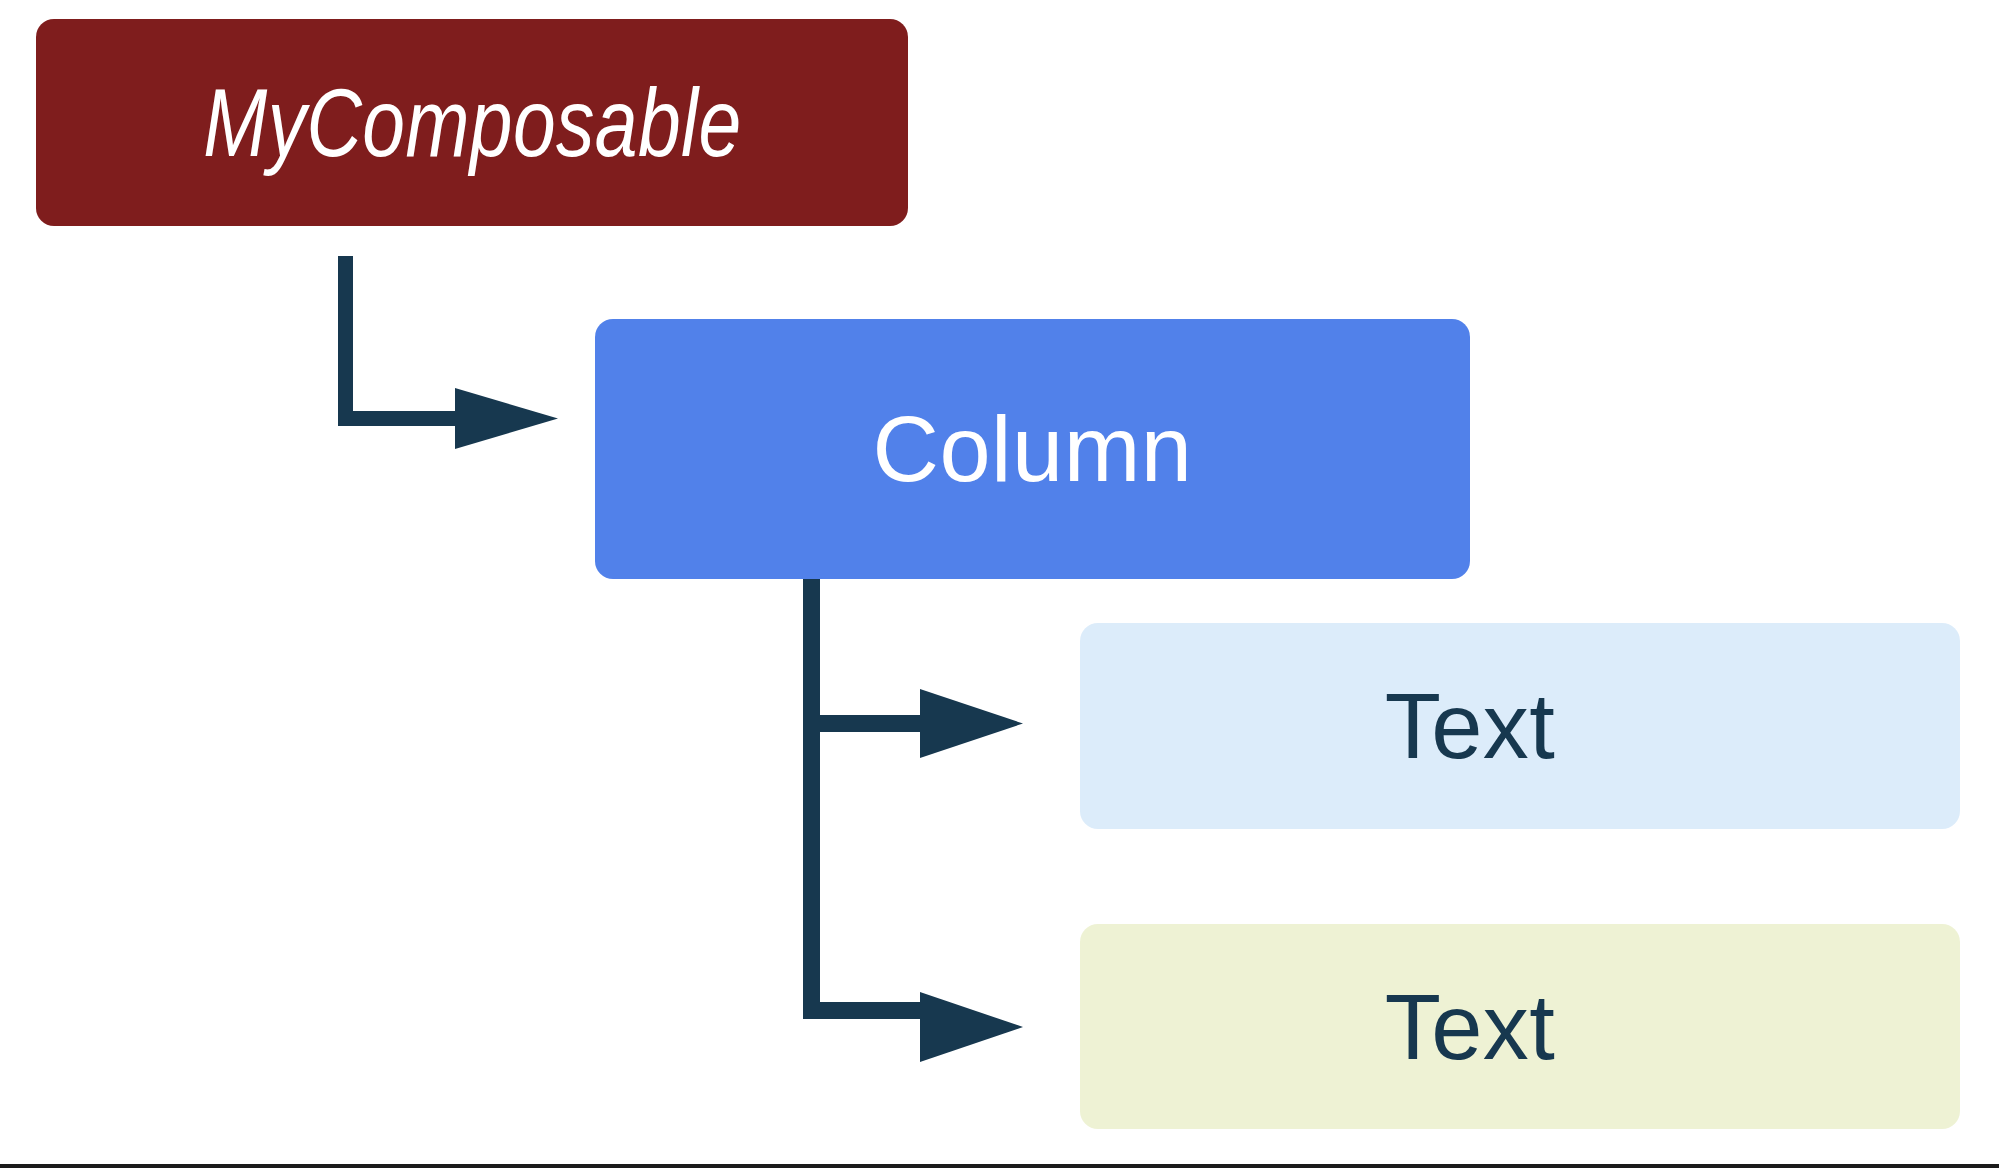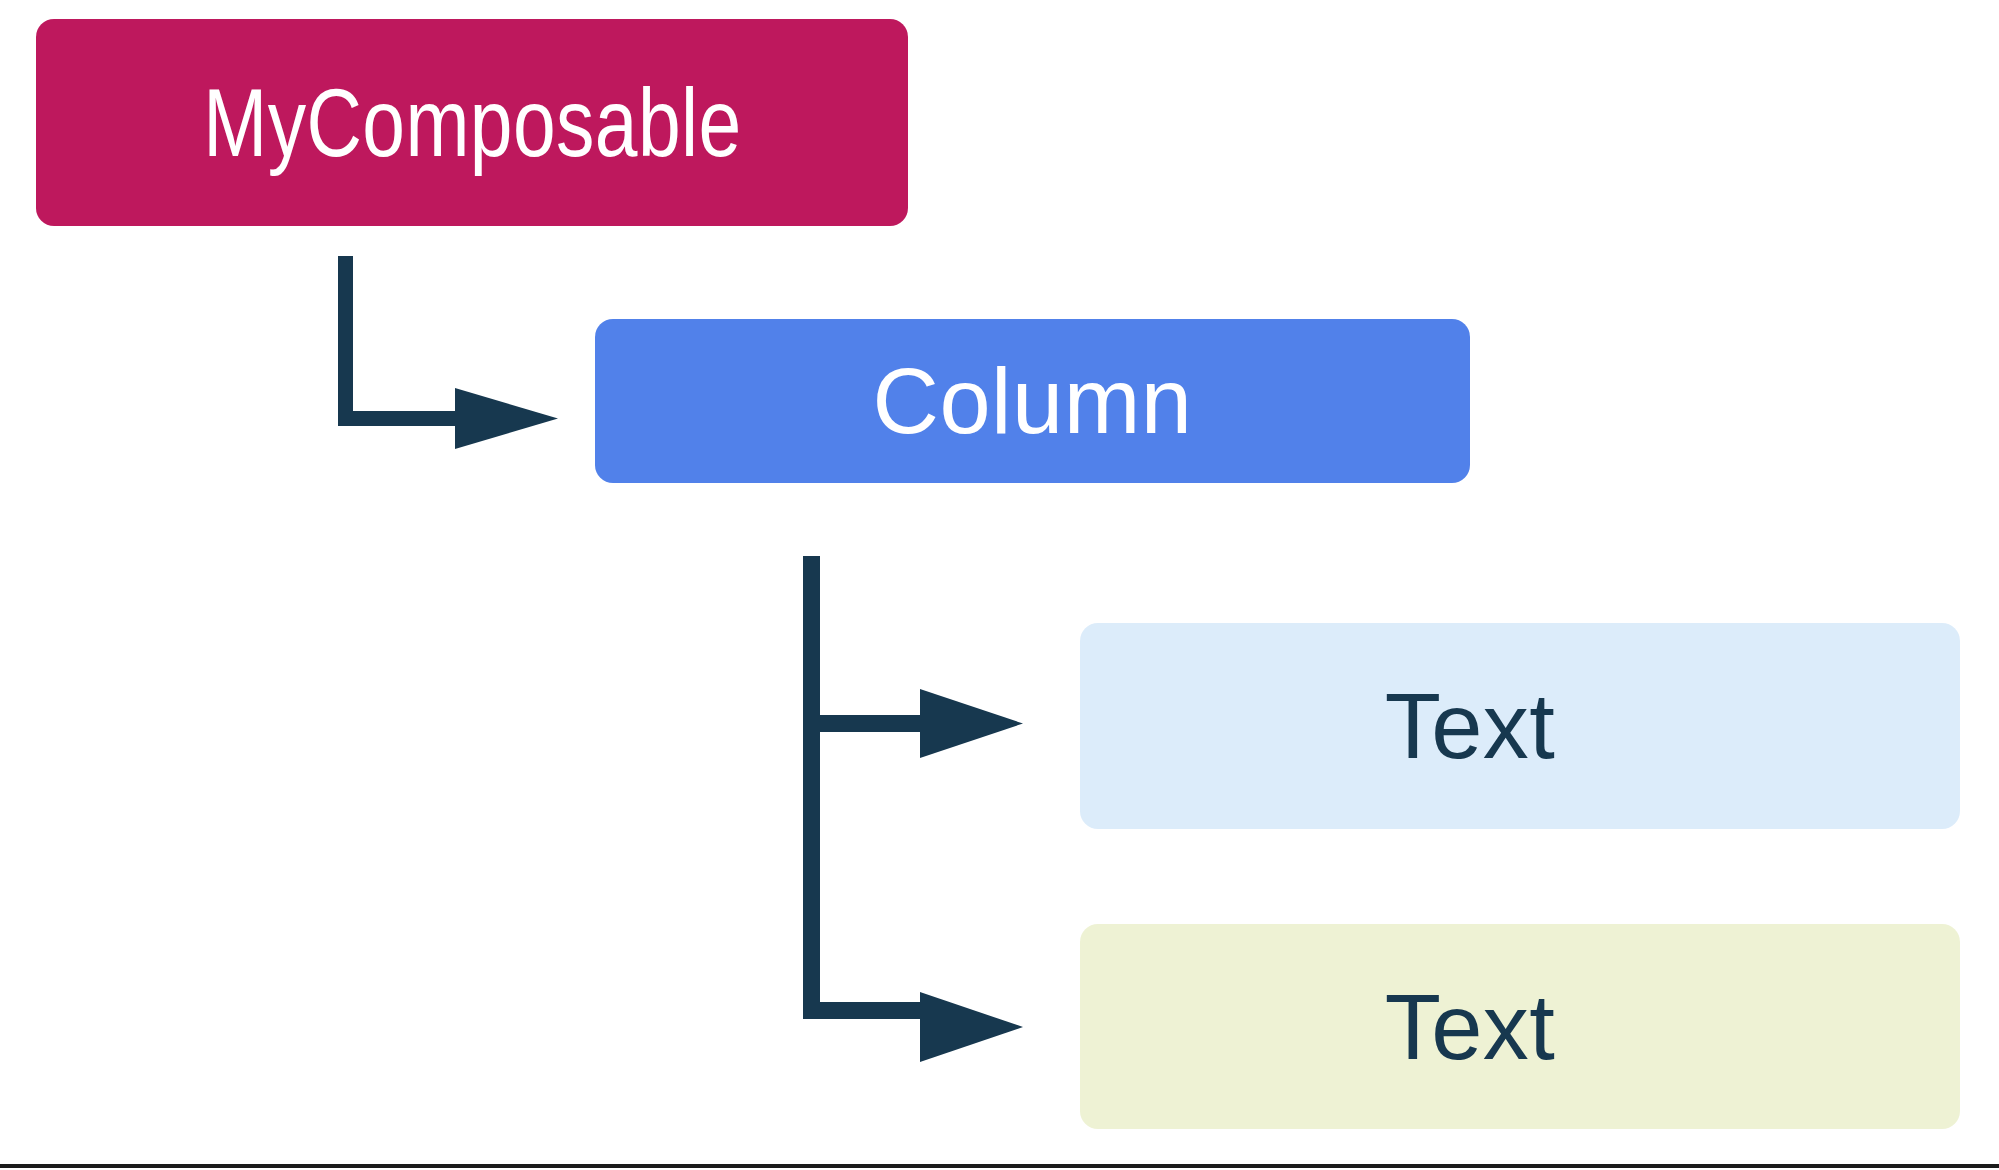--- a/index.html
+++ b/index.html
@@ -51,21 +51,21 @@
     font-weight: 400;
     transform: scaleX(0.80);
     transform-origin: center;
   }
 
   
   #node-column {
     left: 595px;
     top: 319px;
     width: 875px;
-    height: 164px;
+    height: 260px;
     background: #5181ea;
   }
   #node-column .node-label {
     color: #ffffff;
     font-size: 92px;
     font-weight: 400;
   }
 
   
   #node-text-1 {
@@ -136,21 +136,21 @@
       <rect x="8" y="165" width="125" height="17" fill="#17384f"></rect>
 
       <polygon points="125,139 228,173.5 125,208" fill="#17384f"></polygon>
 
       <rect x="8" y="452" width="125" height="17" fill="#17384f"></rect>
 
       <polygon points="125,442 228,477 125,512" fill="#17384f"></polygon>
     </svg>
   </div>
 
-  <div class="node" id="node-root" style="background: #be185d;">
+  <div class="node" id="node-root" style="background: #7f1d1d; font-style: italic;">
     <span class="node-label" style="color: rgb(255, 255, 255);">MyComposable</span>
   </div>
 
   <div class="node" id="node-column" style="background: rgb(81, 129, 234);">
     <span class="node-label" style="color: rgb(255, 255, 255);">Column</span>
   </div>
 
   <div class="node" id="node-text-1" style="background: rgb(220, 236, 250);">
     <span class="node-label" style="color: rgb(23, 56, 79);">Text</span>
   </div>

